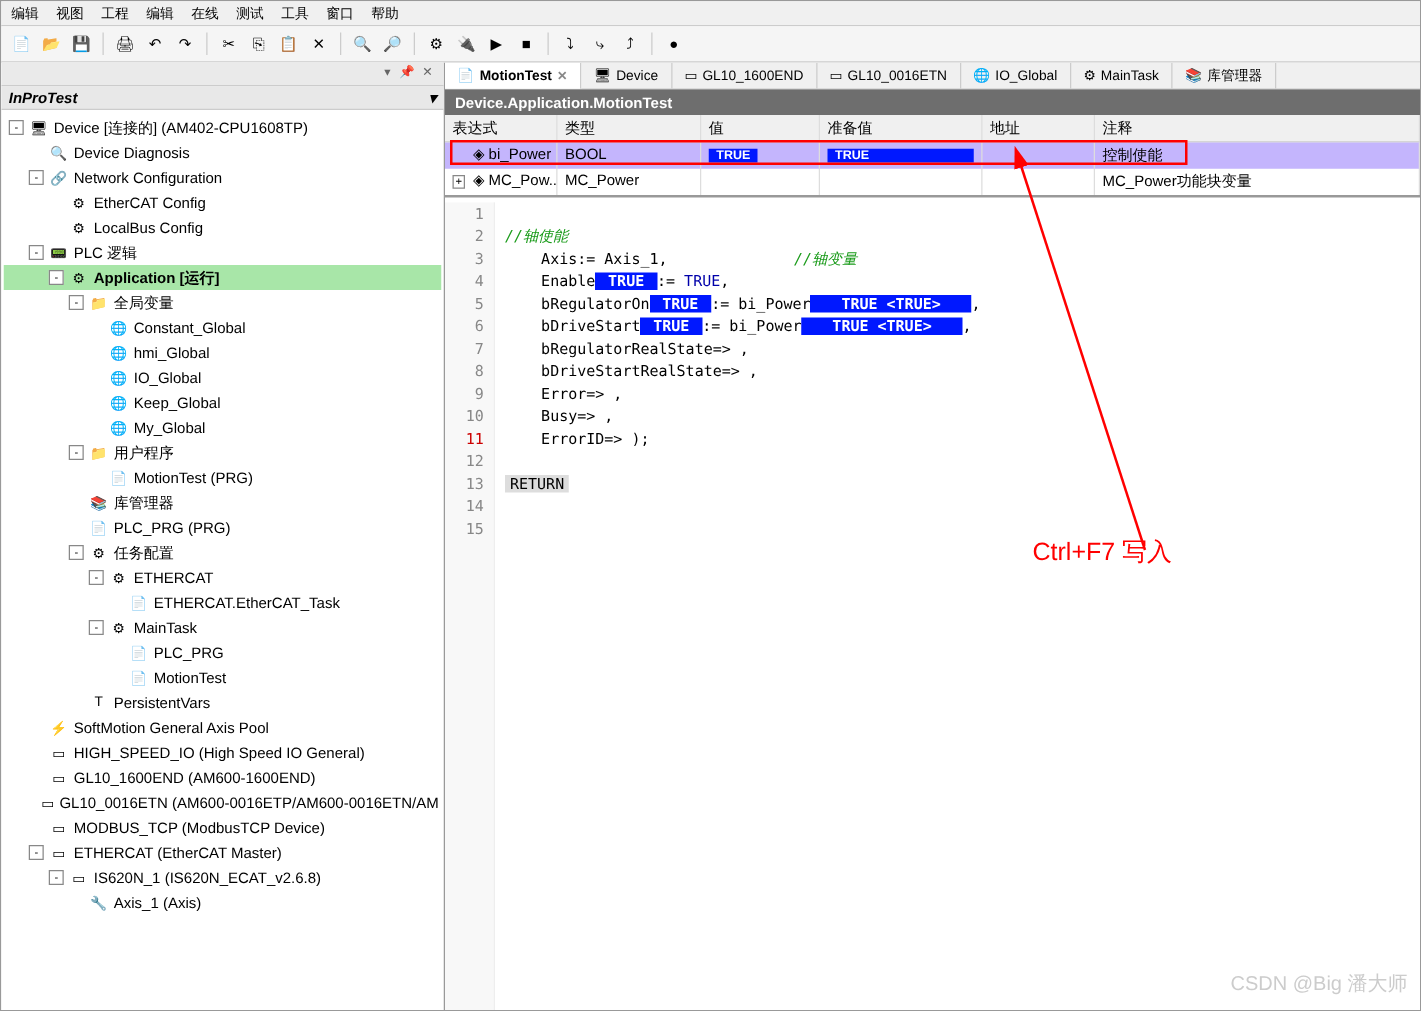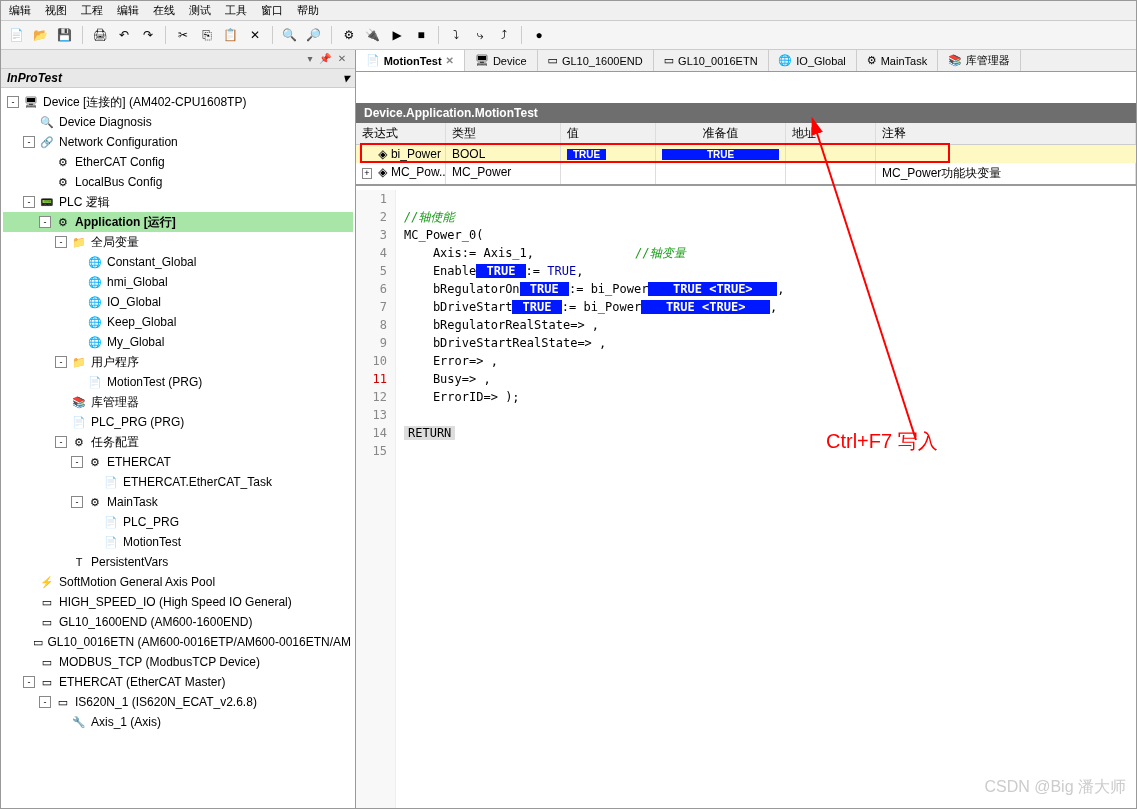--- a/index.html
+++ b/index.html
@@ -20,32 +20,32 @@
 .tree-row.app-running { background: #a8e6a8; }
 .exp { width: 12px; height: 12px; font-size: 9px; line-height: 10px; text-align: center; border: 1px solid #888; margin-right: 4px; cursor: pointer; background: #fff; }
 .exp.blank { border: none; }
 .ticon { width: 16px; height: 16px; margin-right: 4px; display: inline-flex; align-items: center; justify-content: center; font-size: 11px; }
 .tree-label { }
 .content { flex: 1; display: flex; flex-direction: column; overflow: hidden; position: relative; }
 .tabs { display: flex; background: #f0f0f0; border-bottom: 1px solid #999; overflow: hidden; }
 .tab { padding: 3px 10px; border-right: 1px solid #ccc; display: flex; align-items: center; gap: 4px; cursor: pointer; font-size: 11px; white-space: nowrap; }
 .tab.active { background: #fff; font-weight: bold; border-bottom: 1px solid #fff; margin-bottom: -1px; }
 .tab-close { color: #888; font-size: 10px; cursor: pointer; }
-.breadcrumb { background: #6e6e6e; color: #fff; font-weight: bold; padding: 3px 8px; font-size: 12px; margin-top: 31px; }
+.breadcrumb { background: #6e6e6e; color: #fff; font-weight: bold; padding: 3px 8px; font-size: 12px; }
 .watch { border-bottom: 2px solid #999; }
 .watch-head, .watch-row { display: flex; }
 .watch-head { background: #f0f0f0; border-bottom: 1px solid #ccc; }
 .wc { border-right: 1px solid #ddd; padding: 2px 6px; overflow: hidden; white-space: nowrap; }
 .wc.expr { width: 90px; }
 .wc.type { width: 115px; }
 .wc.val { width: 95px; }
-.wc.prep { width: 130px; text-align: center; }
+.wc.prep { width: 130px; }
 .wc.addr { width: 90px; }
 .wc.cmt { flex: 1; }
-.watch-row.sel { background: #fef9c3; }
+.watch-row.sel { background: #c4b5fd; }
 .wc .exp2 { display: inline-block; width: 10px; font-size: 9px; text-align: center; border: 1px solid #888; margin-right: 3px; line-height: 9px; }
 .val-true { background: #0018ff; color: #fff; padding: 0 6px; display: inline-block; font-weight: bold; font-size: 10px; }
 .prep-box { background: #0018ff; color: #fff; padding: 0 6px; display: inline-block; width: 100%; font-weight: bold; font-size: 10px; }
 .redbox { position: absolute; border: 2px solid red; pointer-events: none; }
 .code-area { flex: 1; display: flex; overflow: auto; font-family: Consolas, monospace; font-size: 12px; padding-top: 4px; }
 .gutter { width: 40px; text-align: right; color: #888; padding-right: 8px; background: #f8f8f8; border-right: 1px solid #eee; }
 .gutter div { height: 18px; line-height: 18px; }
 .code { padding-left: 8px; }
 .code div { height: 18px; line-height: 18px; white-space: pre; }
 .kw-cmt { color: #1a9b1a; font-style: italic; }
@@ -321,20 +321,21 @@
             <div class="wc addr">地址</div>
             <div class="wc cmt">注释</div>
           </div>
         <div id="watch-body">
             <div class="watch-row sel">
               <div class="wc expr"><span class="exp2" style="border:none"> </span> ◈ bi_Power</div>
               <div class="wc type">BOOL</div>
               <div class="wc val"><span class="val-true">TRUE</span></div>
               <div class="wc prep"><span class="prep-box">TRUE</span></div>
               <div class="wc addr"></div>
+              <div class="wc cmt">控制使能</div>
             </div>
             <div class="watch-row">
               <div class="wc expr"><span class="exp2">+</span> ◈ MC_Pow...</div>
               <div class="wc type">MC_Power</div>
               <div class="wc val"></div>
               <div class="wc prep"></div>
               <div class="wc addr"></div>
               <div class="wc cmt">MC_Power功能块变量</div>
             </div>
           </div>
@@ -365,21 +366,20 @@
             <div>10</div>
             <div style="color: rgb(204, 0, 0);">11</div>
             <div>12</div>
             <div>13</div>
             <div>14</div>
             <div>15</div>
           </div>
         <div class="code" id="code">
             <div>&nbsp;</div>
             <div><span class="kw-cmt">//轴使能</span></div>
-            <div>MC_Power_0(</div>
             <div>    Axis:= Axis_1,<span class="kw-cmt">              //轴变量</span></div>
             <div><span>    Enable</span><span class="kw-true-inline"> TRUE </span><span>:= </span><span style="color: rgb(0, 0, 170);">TRUE</span><span>,</span></div>
             <div><span>    bRegulatorOn</span><span class="kw-true-inline"> TRUE </span><span>:= bi_Power</span><span class="kw-truetrue">   TRUE &lt;TRUE&gt;   </span><span>,</span></div>
             <div><span>    bDriveStart</span><span class="kw-true-inline"> TRUE </span><span>:= bi_Power</span><span class="kw-truetrue">   TRUE &lt;TRUE&gt;   </span><span>,</span></div>
             <div>    bRegulatorRealState=&gt; ,</div>
             <div>    bDriveStartRealState=&gt; ,</div>
             <div>    Error=&gt; ,</div>
             <div>    Busy=&gt; ,</div>
             <div>    ErrorID=&gt; );</div>
             <div>&nbsp;</div>

